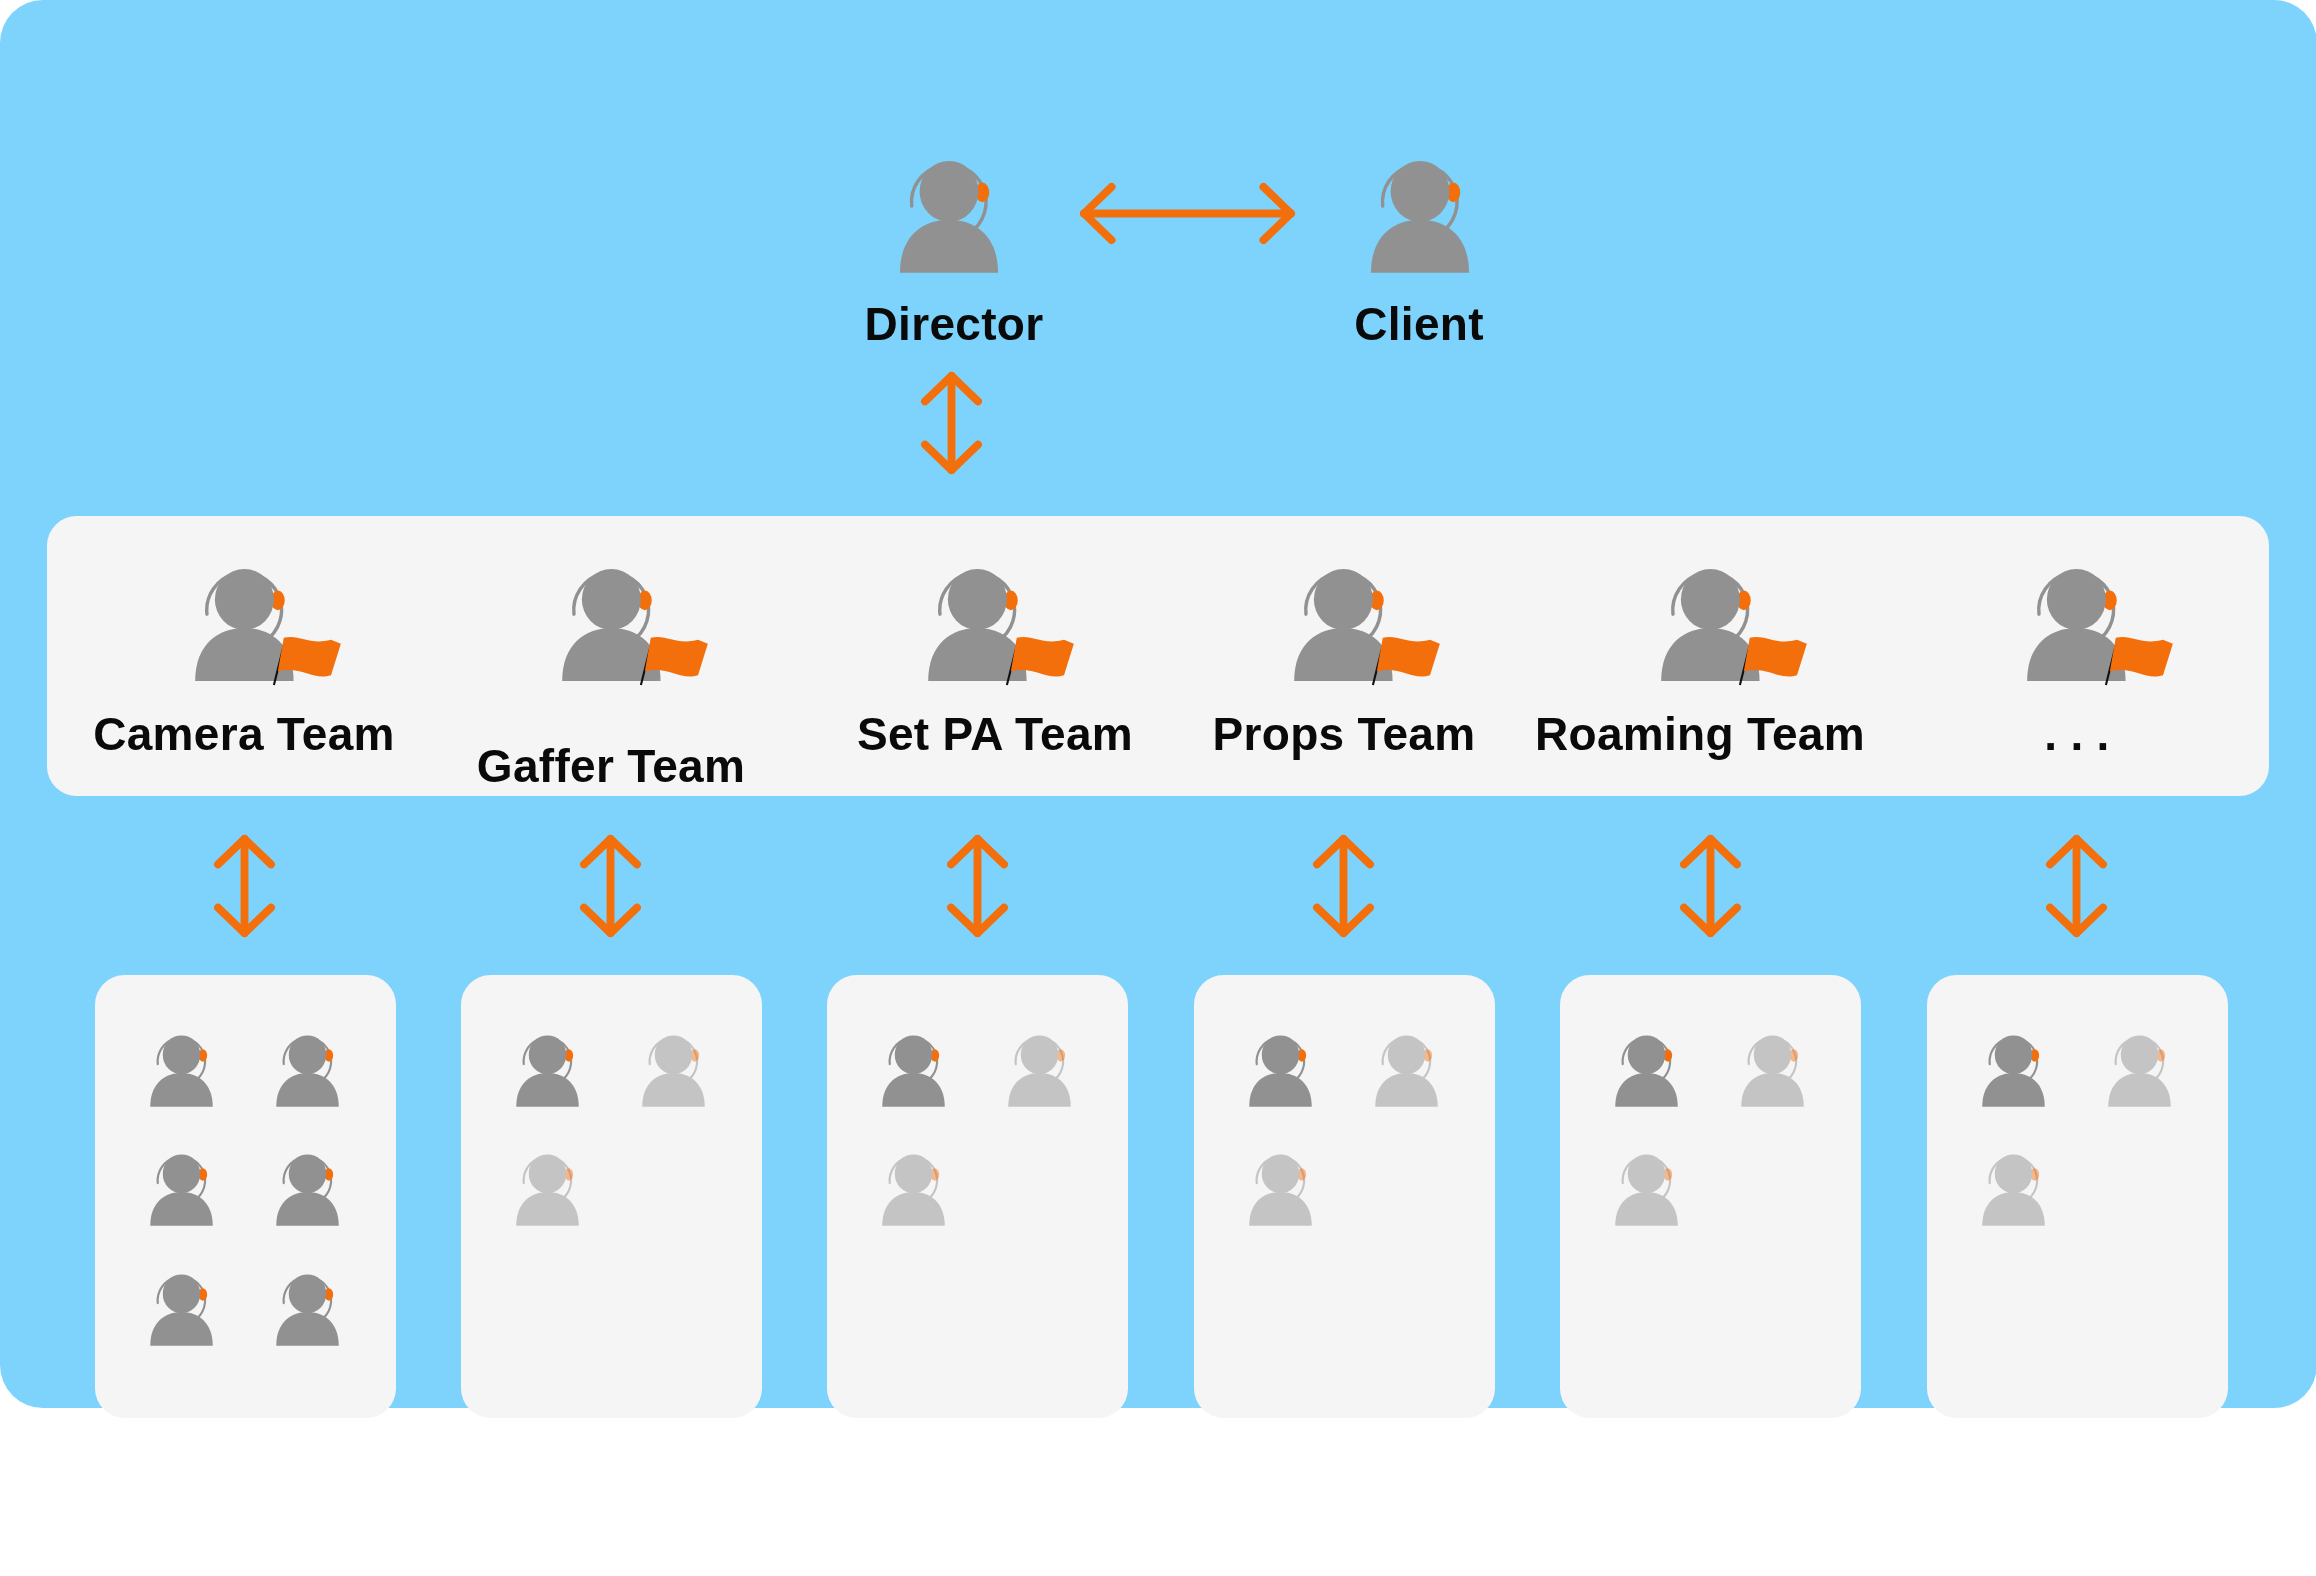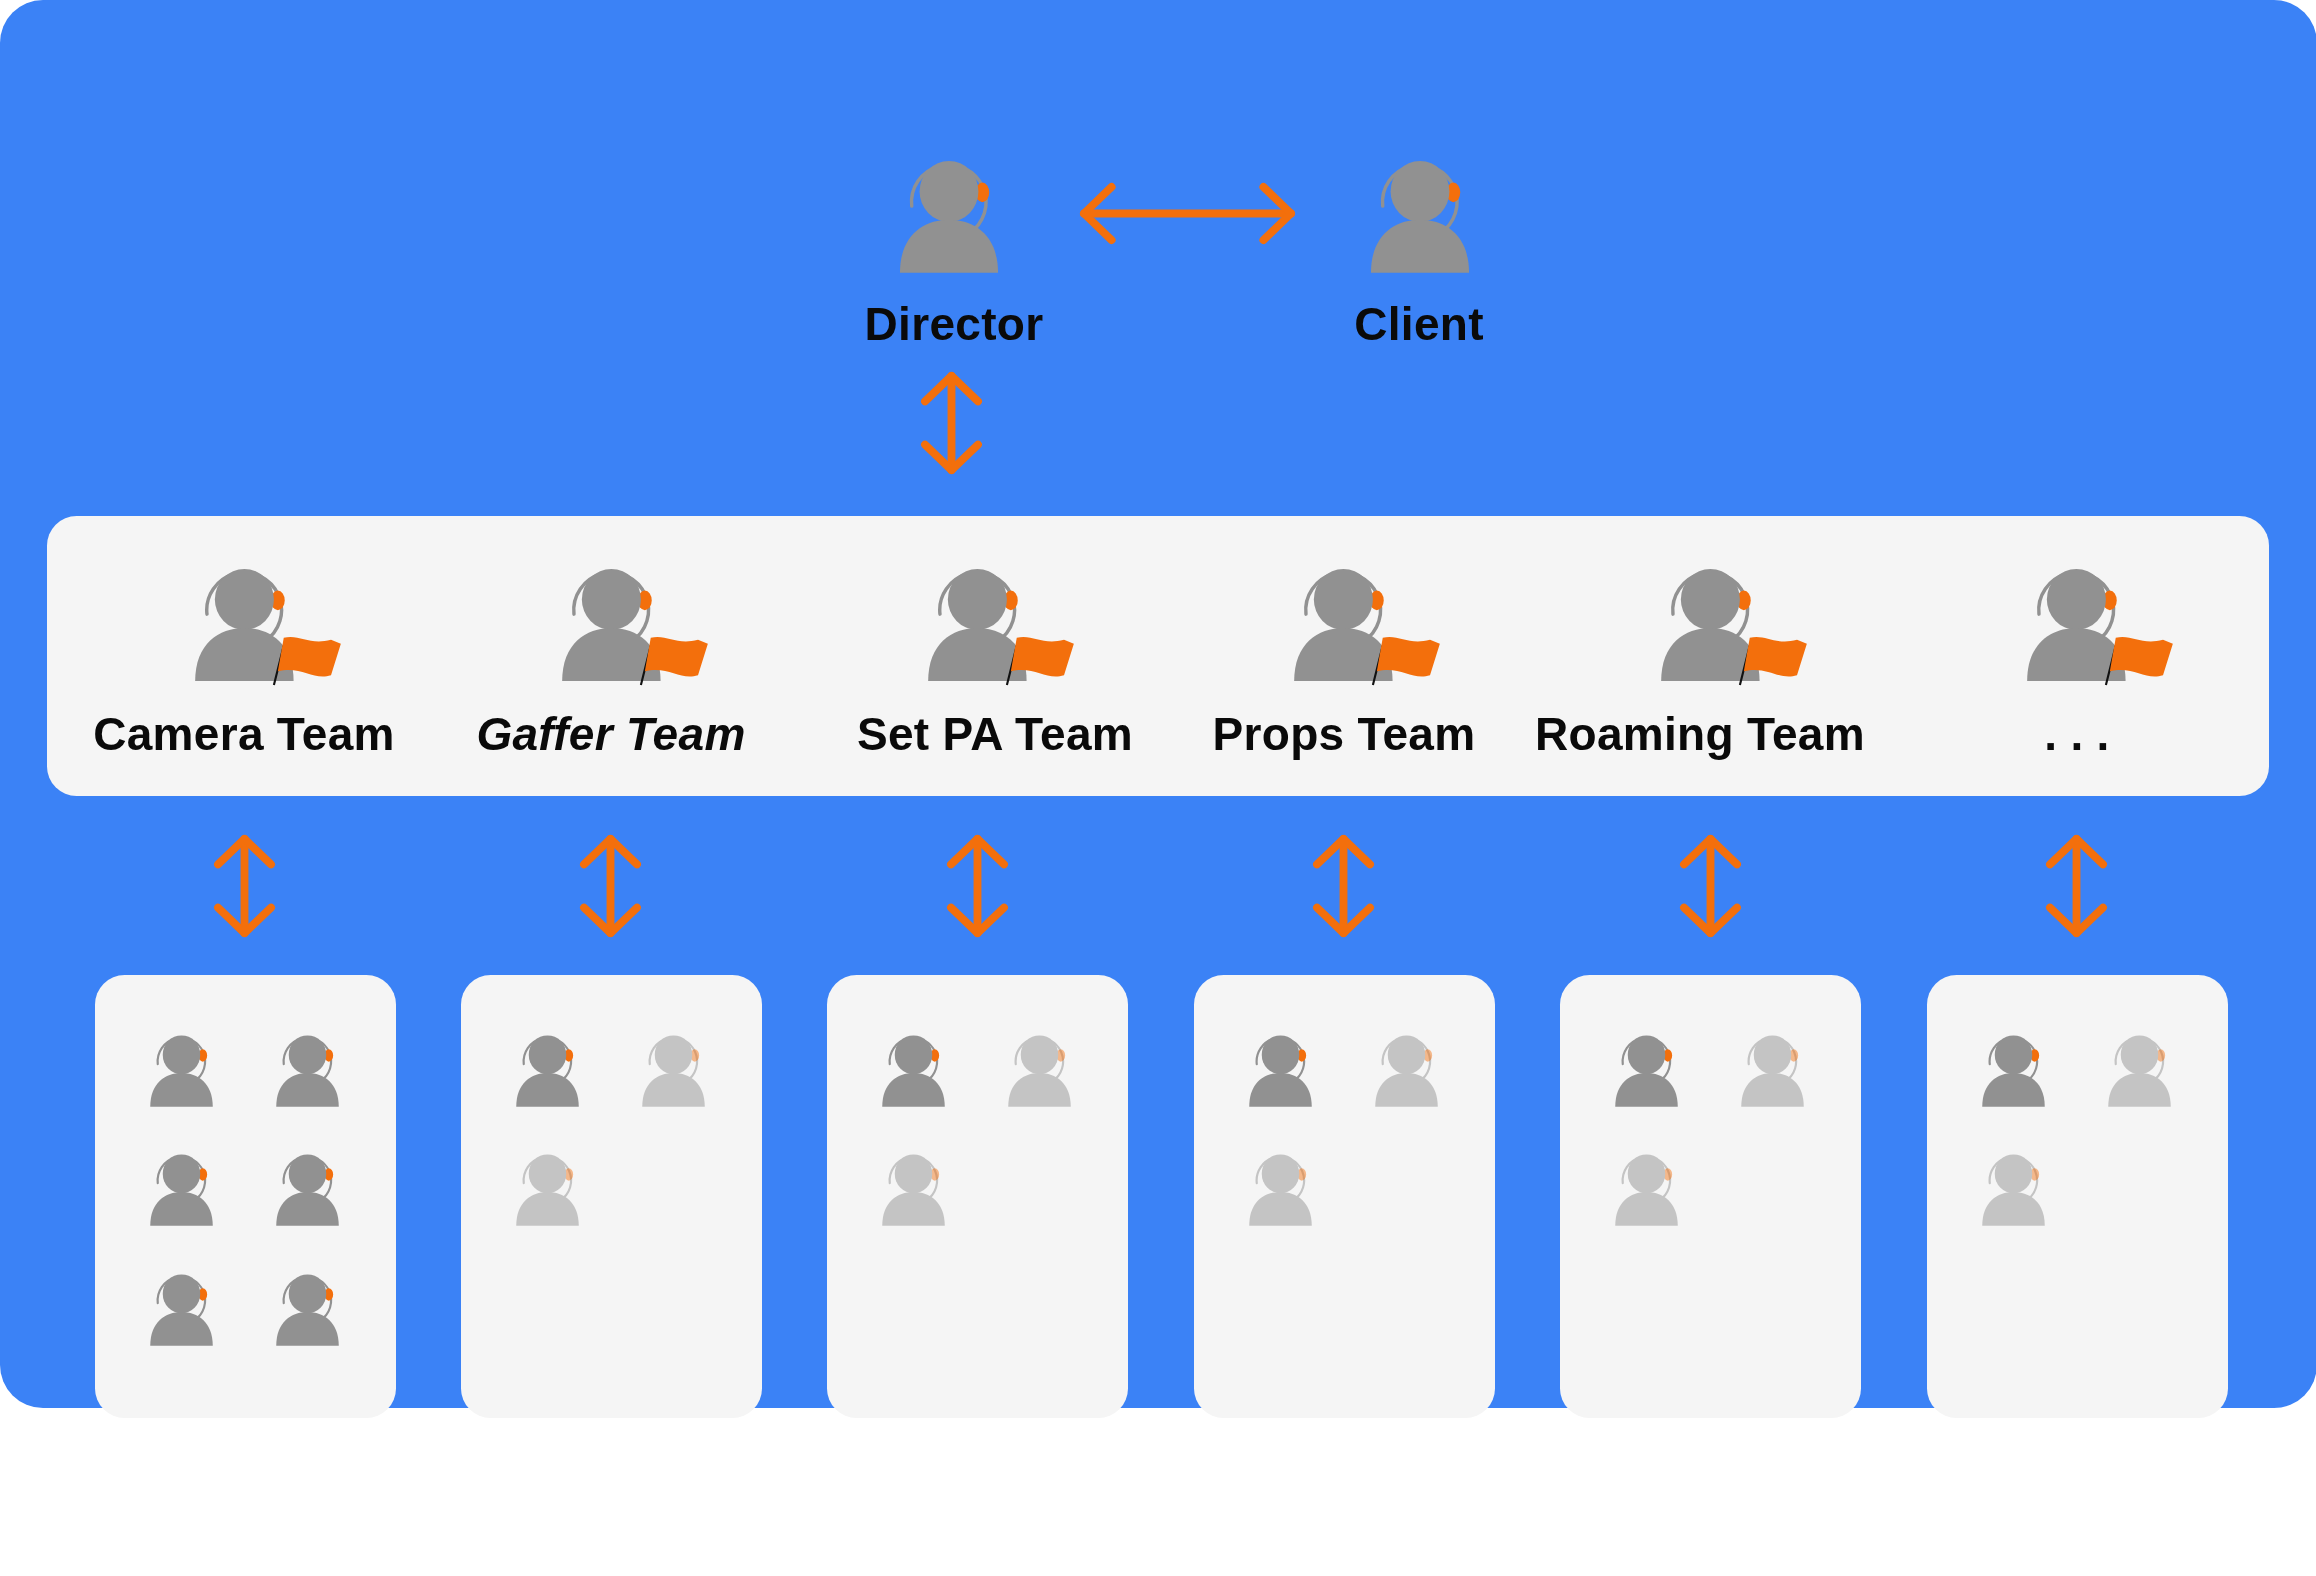--- a/index.html
+++ b/index.html
@@ -1,19 +1,19 @@
 <!DOCTYPE html>
 <html><head>
 <meta charset="utf-8">
 <style>
   html, body { margin: 0; padding: 0; background: #ffffff; }
   body { width: 2317px; height: 1576px; position: relative; overflow: hidden;
          font-family: "Liberation Sans", "DejaVu Sans", sans-serif; }
   #canvas { position: absolute; left: 0; top: 0; width: 2317px; height: 1408px;
-            background: #3b82f6; border-radius: 43px; }
+            background: #7dd3fc; border-radius: 43px; }
   .abs { position: absolute; }
   .label { position: absolute; color: #0a0a0a; font-weight: 700; font-size: 46px;
            text-align: center; white-space: nowrap; letter-spacing: 0.3px;
            transform: translateX(-50%); }
   .team-band { position: absolute; left: 47px; top: 516px; width: 2222px; height: 280px;
                background: #f5f5f5; border-radius: 29.6px; }
   .card { position: absolute; top: 975px; width: 301px; height: 443px;
           background: #f5f5f5; border-radius: 29.6px; }
   svg { overflow: visible; }
 </style>
@@ -126,21 +126,21 @@
       </div>
       <svg class="abs" width="150" height="126" viewBox="0 0 152 128" style="left: 560px; top: 561px;">
         <path d="M14,54 A38,38 0 1 1 72,82" fill="none" stroke="#919191" stroke-width="3.5" stroke-linecap="round"></path>
         <ellipse cx="86" cy="40" rx="7" ry="10" fill="#f36f0c" opacity="1"></ellipse>
         <circle cx="52" cy="38" r="32" fill="#ffffff" opacity="0"></circle>
         <ellipse cx="52" cy="39" rx="30" ry="31" fill="#919191"></ellipse>
         <path d="M2,122 C2,84 26,68 52,68 C78,68 102,84 102,122 Z" fill="#919191"></path>
         <line x1="82" y1="126" x2="92" y2="86" stroke="#111" stroke-width="2.2"></line>
         <path d="M92,78 C108,74 118,86 140,80 L150,84 L140,116 C122,122 110,106 86,112 Z" fill="#f36f0c"></path>
       </svg>
-      <div class="label" style="left: 611px; top: 707px; font-style: italic;">Gaffer Team</div>
+      <div class="label" style="left: 611px; top: 739px;">Gaffer Team</div>
       <svg class="abs" width="69" height="106" viewBox="0 0 70 108" style="left: 576px; top: 833px;">
         <g fill="none" stroke="#f36f0c" stroke-width="8" stroke-linecap="round" stroke-linejoin="round">
           <line x1="35" y1="6" x2="35" y2="102"></line>
           <polyline points="8,32 35,6 62,32"></polyline>
           <polyline points="8,76 35,102 62,76"></polyline>
         </g>
       </svg>
       <div class="card" style="left: 461px;">
         <svg class="abs" width="65" height="77" viewBox="0 0 104 122" style="left: 54px; top: 55px;">
           <path d="M14,54 A38,38 0 1 1 72,82" fill="none" stroke="#919191" stroke-width="3.5" stroke-linecap="round"></path>

